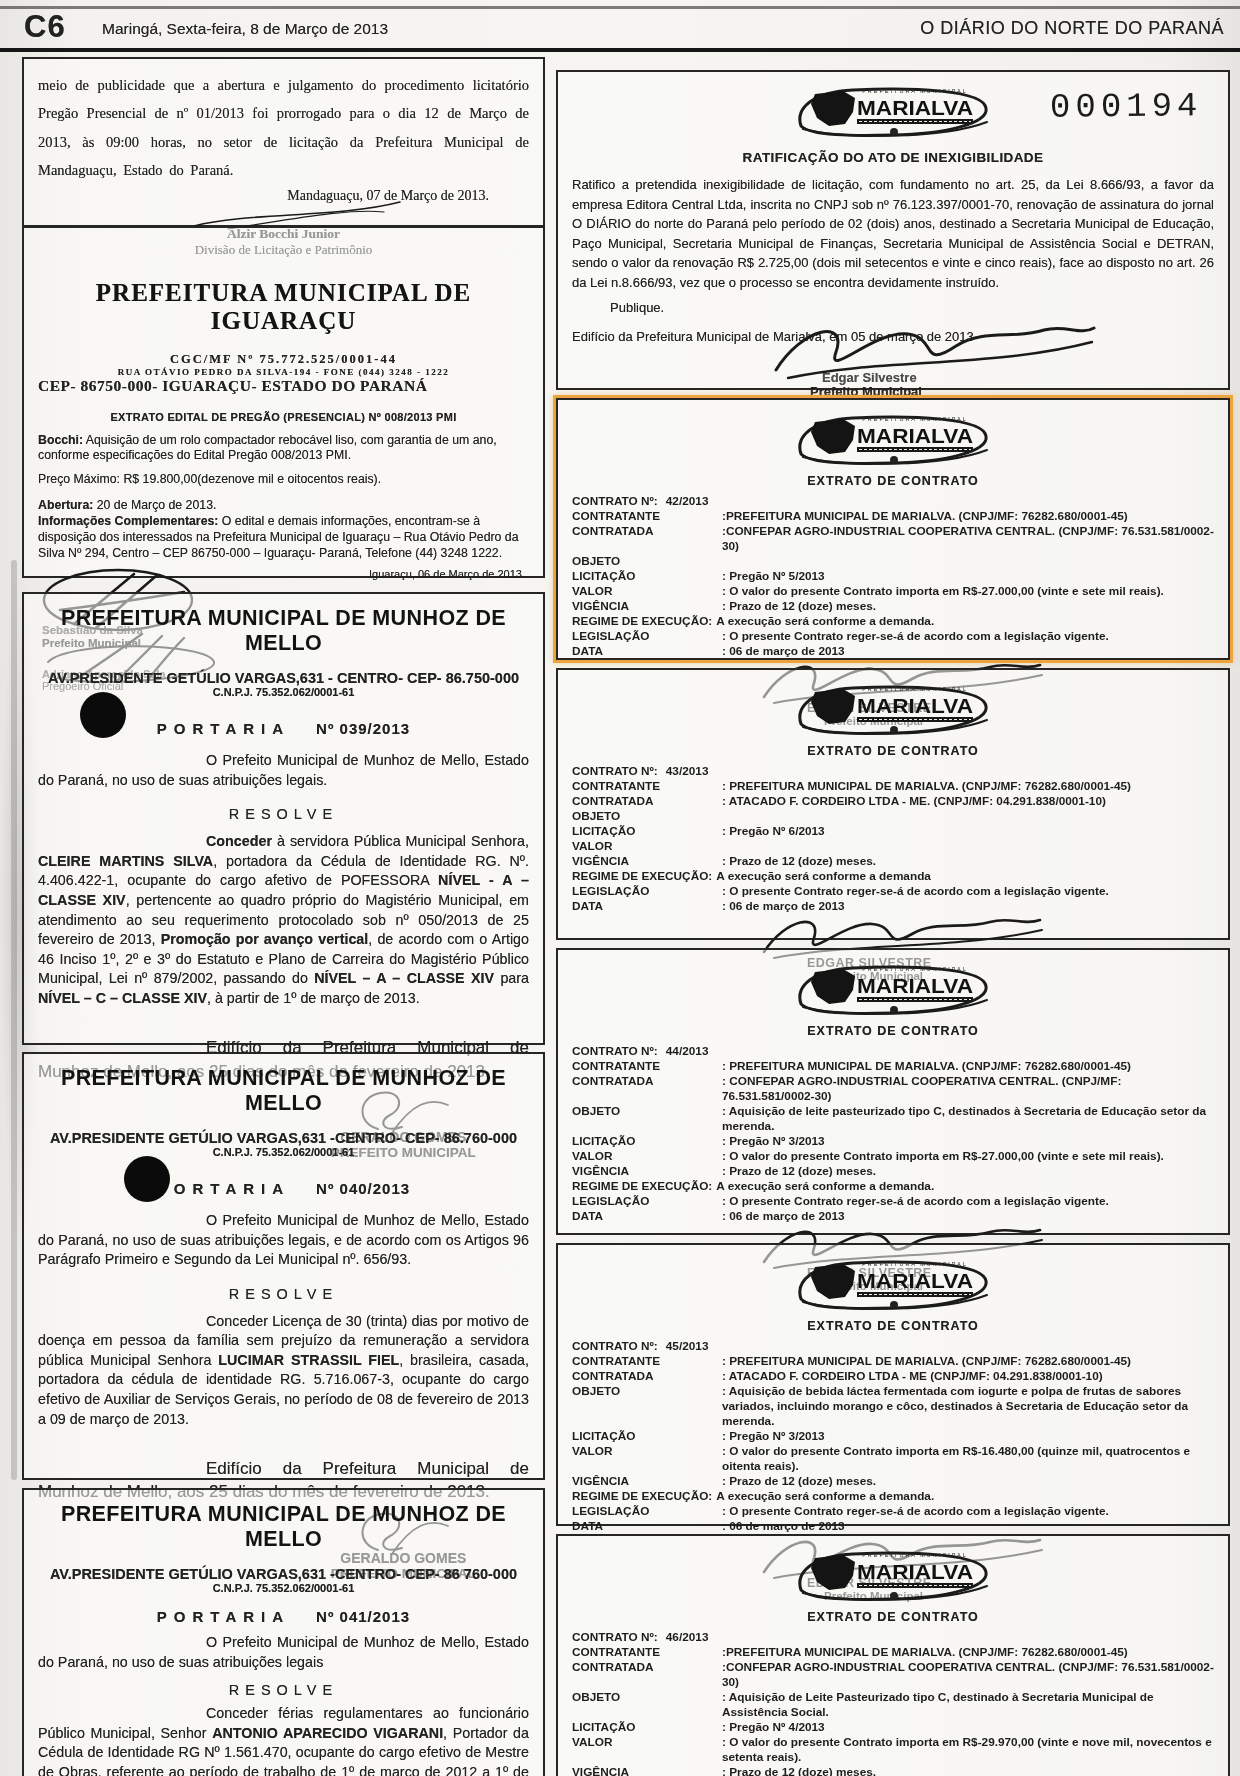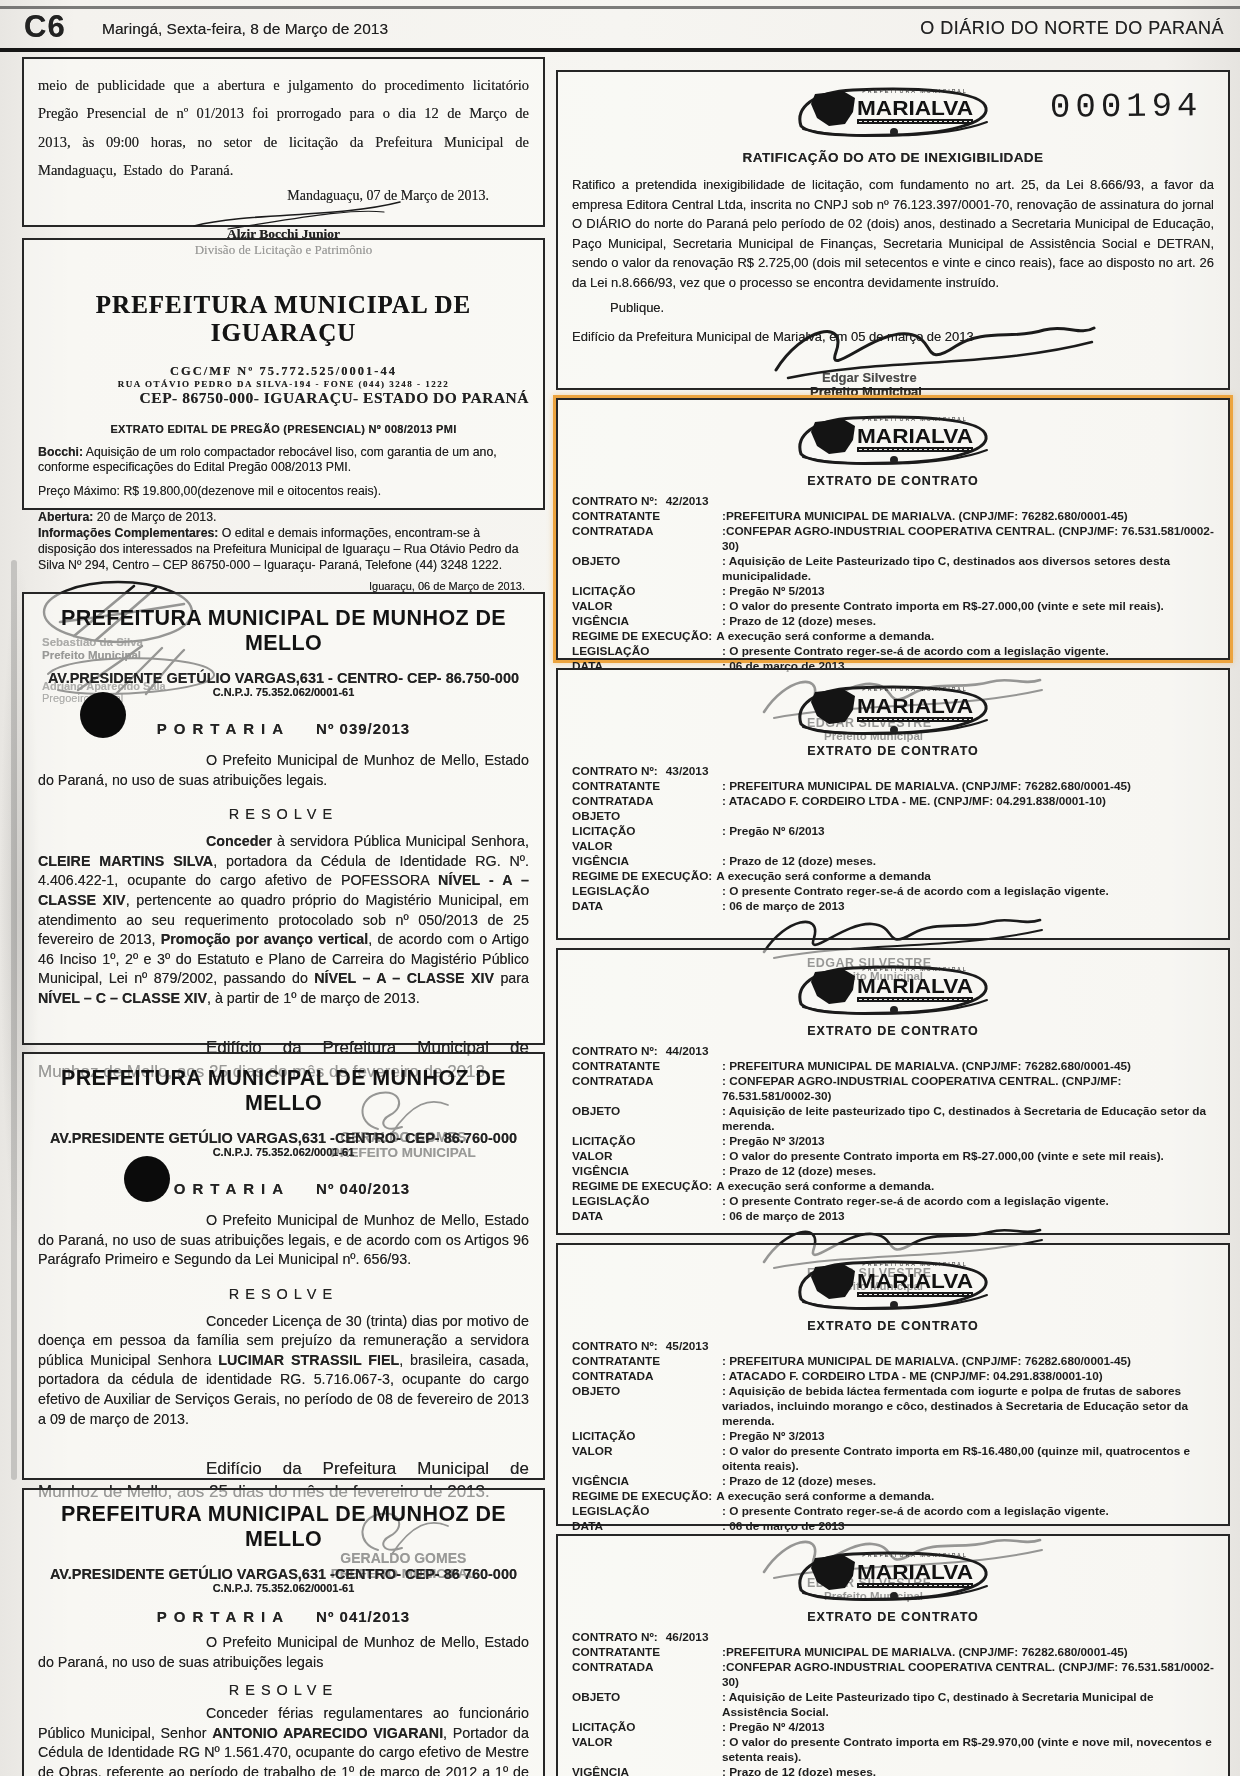--- a/index.html
+++ b/index.html
@@ -12,21 +12,21 @@
   .masthead .topline{position:absolute;top:6px;left:0;width:100%;height:3px;background:#3a3a3a;opacity:.65;}
   .ed{position:absolute;left:24px;top:9px;font-size:31px;font-weight:bold;letter-spacing:1px;color:#101010;}
   .mdate{position:absolute;left:102px;top:20px;font-size:15.5px;color:#1a1a1a;}
   .paper{position:absolute;right:16px;top:18px;font-size:18px;letter-spacing:.5px;color:#141414;}
   .vstreak{position:absolute;left:11px;top:560px;width:6px;height:920px;background:#555;opacity:.25;border-radius:3px;}
   
   .box{position:absolute;border:2.5px solid #262626;background:rgba(252,251,248,.55);padding:6px 14px;}
   .lcol{left:22px;width:523px;}
   .rcol{left:556px;width:674px;}
   .l1{top:57px;height:170px;}
-  .l2{top:238px;height:272px;}
+  .l2{top:226px;height:352px;}
   .l3{top:592px;height:453px;}
   .l4{top:1052px;height:428px;}
   .l5{top:1488px;height:290px;border-bottom:none;}
   .r1{top:70px;height:320px;}
   .r2{top:398px;height:262px;box-shadow:0 0 0 3px #eca43f, 0 0 6px 3px rgba(236,170,70,.45);}
   .r3{top:668px;height:272px;}
   .r4{top:948px;height:287px;}
   .r5{top:1243px;height:283px;}
   .r6{top:1534px;height:244px;border-bottom:none;}
   
@@ -38,21 +38,21 @@
   
   .l1 .body{font-size:14.5px;line-height:1.95;margin-top:6px;word-spacing:3px;}
   .l1 .dt{font-size:14px;margin:4px 40px 0 0;}
   .l1 .sig{margin:-6px 0 -10px 150px;}
   .l1 .nm{font-size:13.5px;} .l1 .rl{font-size:13px;}
   
   .l2{padding-top:34px;}
   .ig-title{font-family:"Liberation Serif",serif;font-size:25px;font-weight:bold;letter-spacing:1px;text-align:center;color:#141414;}
   .ig-cgc{font-family:"Liberation Serif",serif;font-size:12.5px;font-weight:bold;letter-spacing:2px;text-align:center;margin-top:2px;}
   .ig-addr{font-family:"Liberation Serif",serif;font-size:9px;font-weight:bold;letter-spacing:1.5px;text-align:center;}
-  .ig-cep{font-family:"Liberation Serif",serif;font-size:15.5px;font-weight:bold;text-align:right;letter-spacing:.5px;}
+  .ig-cep{font-family:"Liberation Serif",serif;font-size:15.5px;font-weight:bold;text-align:left;letter-spacing:.5px;}
   .ig-sub{font-size:11px;font-weight:bold;text-align:center;margin:16px 0 10px;letter-spacing:.3px;}
   .ig-par{font-size:12.3px;line-height:1.3;margin-top:8px;}
   .ig-date{font-size:11px;text-align:right;margin:6px 4px 0 0;}
   .ig-sigzone{position:relative;height:118px;margin-top:-14px;}
   .ig-sig1{position:absolute;left:0px;top:0px;}
   .ig-n1{position:absolute;left:4px;top:58px;font-size:11.5px;font-weight:bold;opacity:.8;}
   .ig-r1{position:absolute;left:4px;top:71px;font-size:11.5px;font-weight:bold;}
   .ig-sig2{position:absolute;left:0px;top:66px;}
   .ig-n2{position:absolute;left:4px;top:102px;font-size:11px;font-weight:bold;opacity:.75;}
   .ig-r2{position:absolute;left:4px;top:114px;font-size:11px;opacity:.8;}
@@ -248,21 +248,20 @@
     <div class="crow">
         <span class="clab">CONTRATANTE</span>
         <span class="cval">:PREFEITURA MUNICIPAL DE MARIALVA. (CNPJ/MF: 76282.680/0001-45)</span>
       </div>
     <div class="crow">
         <span class="clab">CONTRATADA</span>
         <span class="cval">:CONFEPAR AGRO-INDUSTRIAL COOPERATIVA CENTRAL. (CNPJ/MF: 76.531.581/0002-30)</span>
       </div>
     <div class="crow">
         <span class="clab">OBJETO</span>
-        <span class="cval">: Aquisição de Leite Pasteurizado tipo C, destinados aos diversos setores desta municipalidade.</span>
       </div>
     <div class="crow">
         <span class="clab">LICITAÇÃO</span>
         <span class="cval">: Pregão Nº 5/2013</span>
       </div>
     <div class="crow">
         <span class="clab">VALOR</span>
         <span class="cval">: O valor do presente Contrato importa em R$-27.000,00 (vinte e sete mil reais).</span>
       </div>
     <div class="crow">

